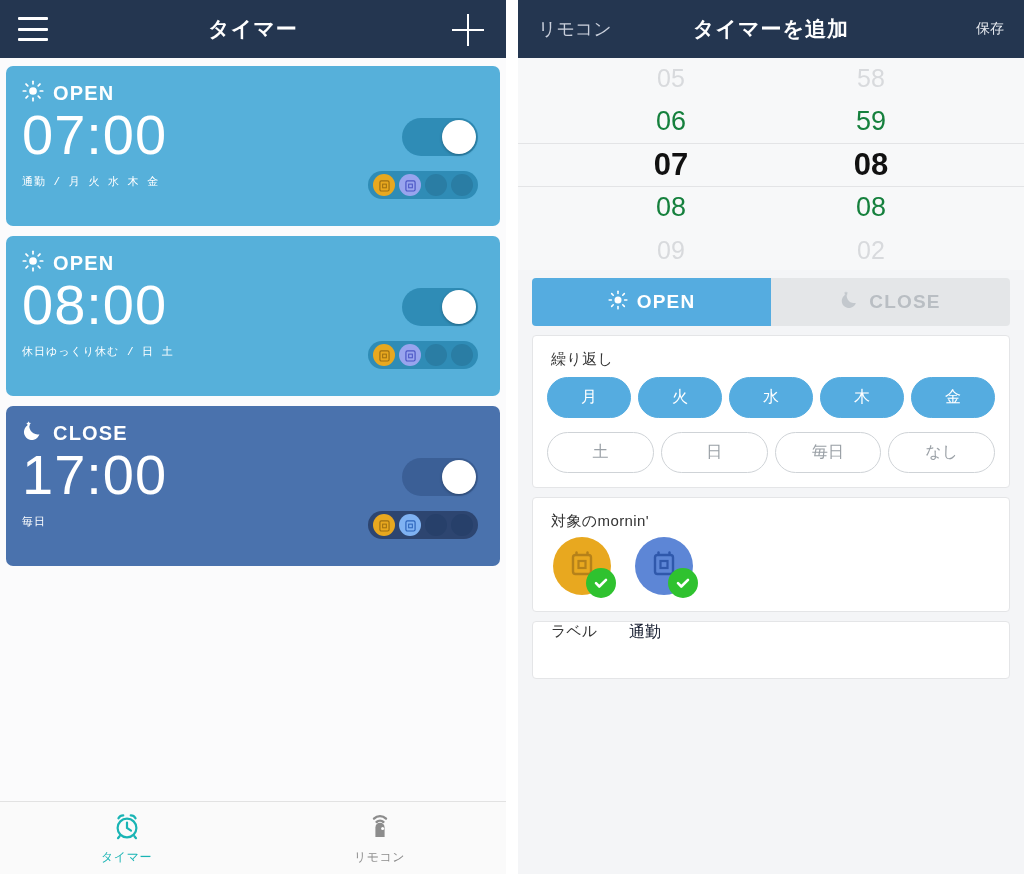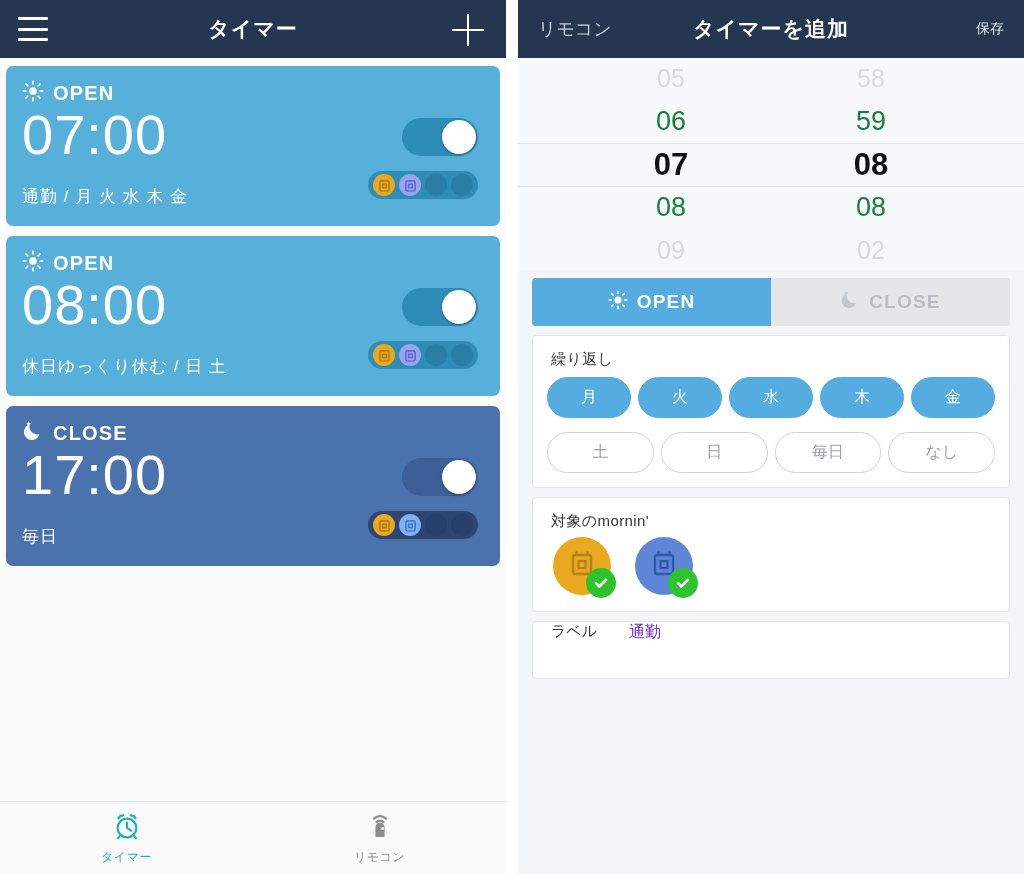--- a/index.html
+++ b/index.html
@@ -53,21 +53,21 @@
   .card.open{background:#56b0da;}
   .card.close{background:#4a72ad;}
   .card-mode{display:flex;align-items:center;height:26px;}
   .card-mode .mode-label{
     font-size:20px;font-weight:bold;letter-spacing:1.2px;margin-left:9px;color:#fff;
   }
   .card-time{
     font-size:56px;font-weight:300;letter-spacing:1px;line-height:62px;margin-top:-2px;
     font-family:"Liberation Sans","DejaVu Sans",sans-serif;
   }
-  .card-sub{font-size:17px;margin-top:19px;letter-spacing:1px;color:#ffffff;}
+  .card-sub{font-size:11px;margin-top:8px;letter-spacing:1px;color:#ffffff;font-family:Liberation Mono, monospace;}
 
   .toggle{
     position:absolute;right:22px;top:52px;width:76px;height:38px;border-radius:19px;
     cursor:pointer;
   }
   .card.open .toggle{background:#2f8cb6;}
   .card.close .toggle{background:#3b5f96;}
   .toggle .knob{
     position:absolute;right:2px;top:2px;width:34px;height:34px;border-radius:50%;
     background:#fff;box-shadow:0 1px 3px rgba(0,0,0,.3);
@@ -140,21 +140,21 @@
   .devices{display:flex;padding:6px 0 16px 20px;gap:24px;}
   .dev{position:relative;width:58px;height:58px;border-radius:50%;cursor:pointer;}
   .dev .check{
     position:absolute;right:-5px;bottom:-3px;width:30px;height:30px;border-radius:50%;
     background:#2fc22f;display:flex;align-items:center;justify-content:center;
   }
   .dev .glyph{position:absolute;left:50%;top:50%;transform:translate(-50%,-50%);}
 
   .label-row{display:flex;align-items:flex-start;height:56px;padding-left:18px;}
   .label-key{font-size:15px;color:#333;width:78px;}
-  .label-val{font-size:16px;color:#6d28d9;}
+  .label-val{font-size:16px;color:#0f172a;}
 </style>
 </head>
 <body>
 
 <div class="screens">
 
   <div class="panel panel-left">
 
     <div class="navbar">
       <div class="hamburger">

